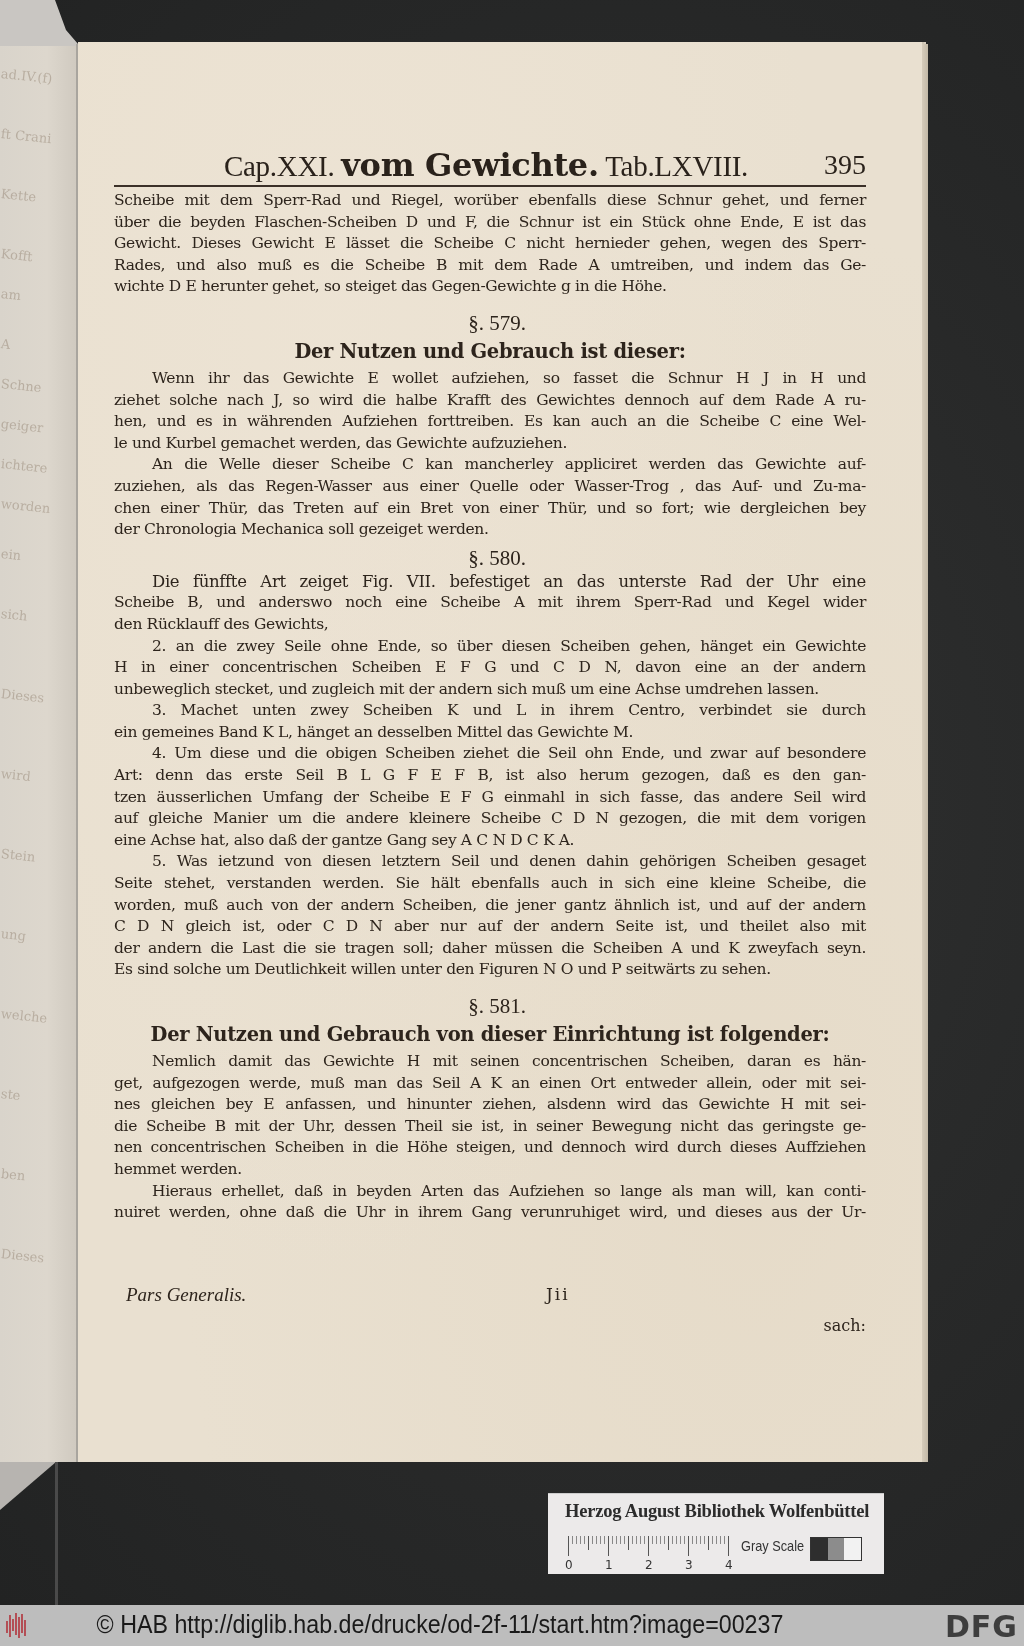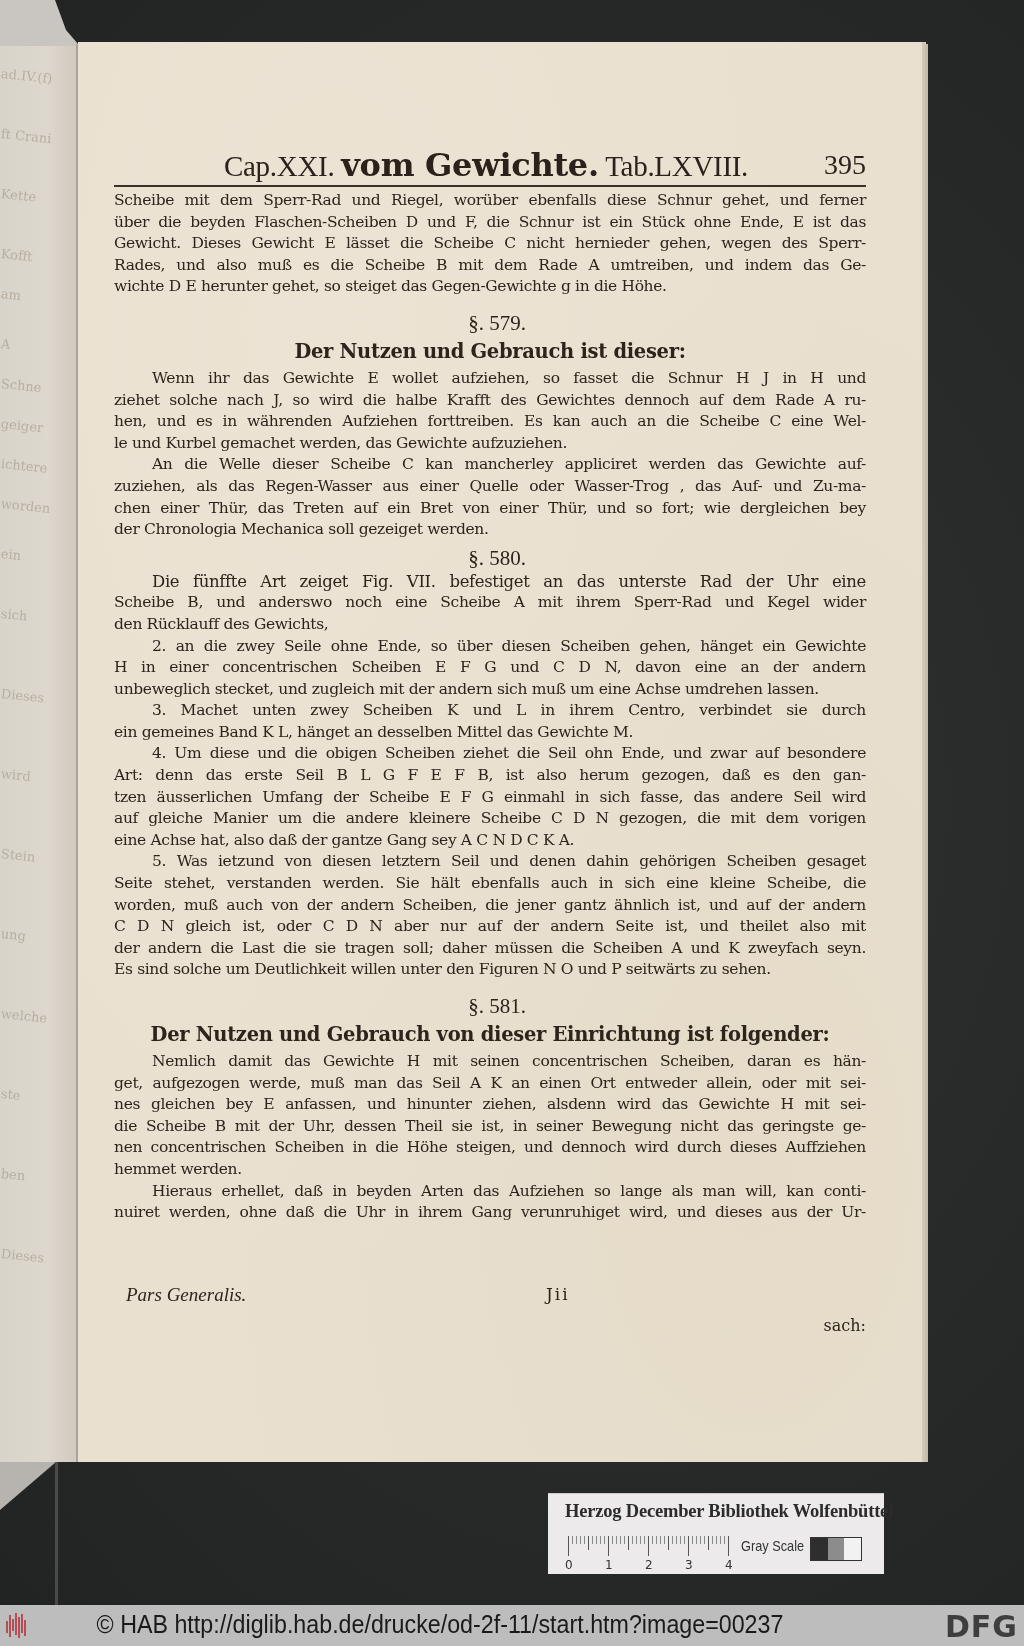--- a/index.html
+++ b/index.html
@@ -235,21 +235,21 @@
   </div>
 
   <div class="footline" style="top:1242px;">
     <span class="foot-left">Pars Generalis.</span>
     <span class="foot-mid">Jii</span>
     <span class="foot-right">sach:</span>
   </div>
 </div>
 
 <div class="label-card">
-  <div class="label-title">Herzog December Bibliothek Wolfenbüttel</div>
+  <div class="label-title">Herzog August Bibliothek Wolfenbüttel</div>
   <div class="ruler">
     <div class="tick" style="left:0;height:20px;"></div>
     <div class="tick" style="left:4px;height:8px;background:#888"></div>
     <div class="tick" style="left:8px;height:8px;background:#888"></div>
     <div class="tick" style="left:12px;height:8px;background:#888"></div>
     <div class="tick" style="left:16px;height:8px;background:#888"></div>
     <div class="tick" style="left:20px;height:14px;"></div>
     <div class="tick" style="left:24px;height:8px;background:#888"></div>
     <div class="tick" style="left:28px;height:8px;background:#888"></div>
     <div class="tick" style="left:32px;height:8px;background:#888"></div>

